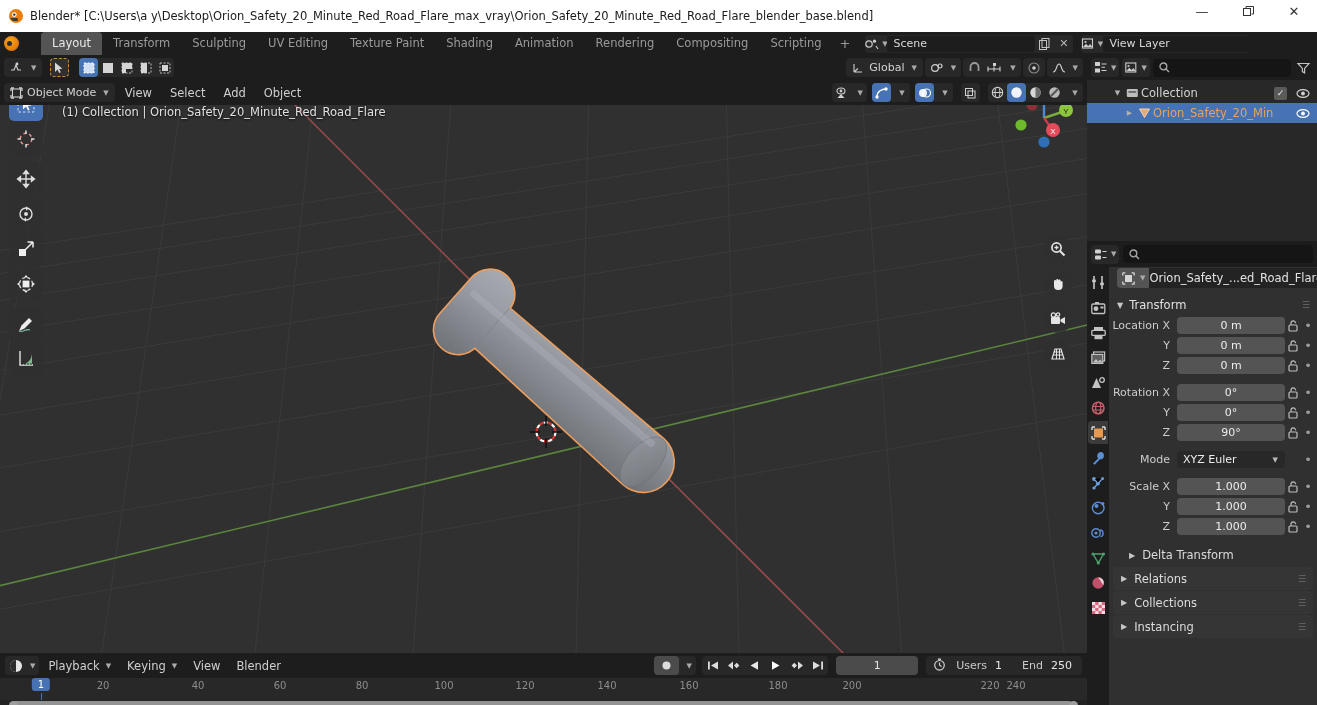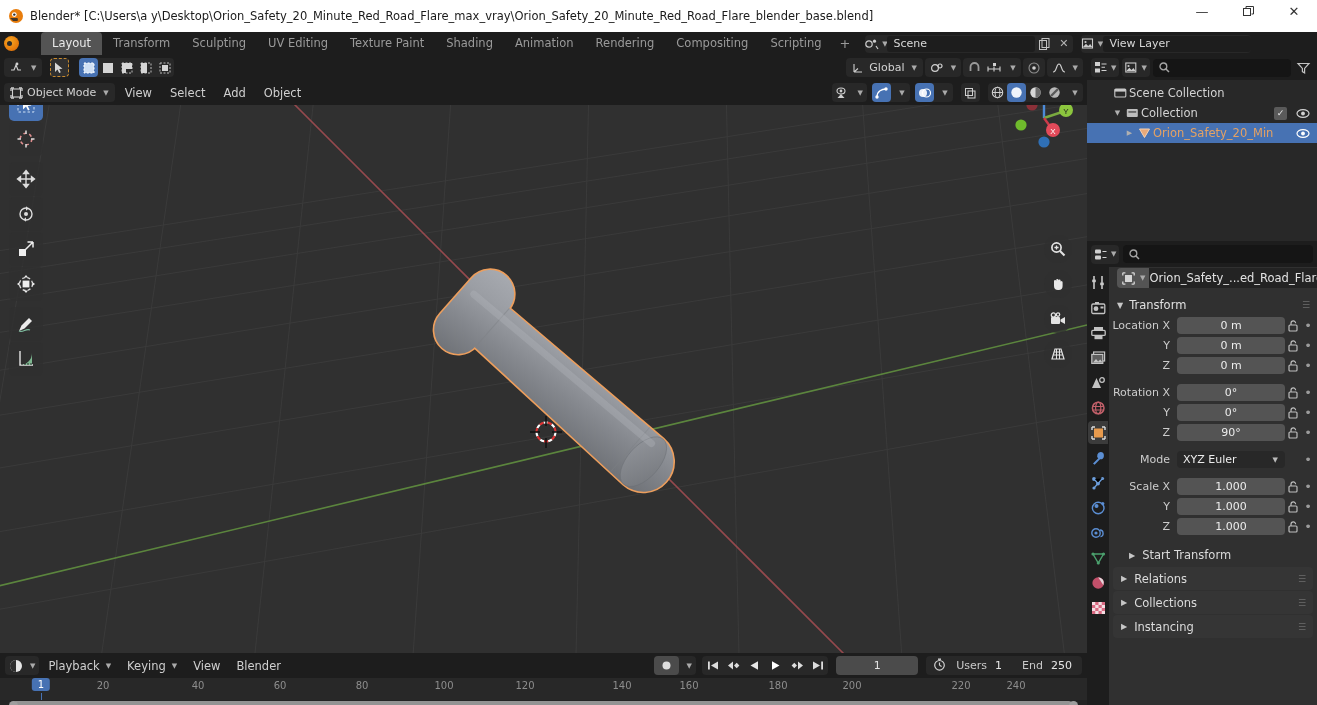--- a/index.html
+++ b/index.html
@@ -467,20 +467,21 @@
               </svg>
         </div>
         <div class="sgb">
               <span class="carat">▼</span>
             </div>
       </div>
     </div>
 
     <div id="vptext">
       <div>User Perspective</div>
+      <div>(1) Collection | Orion_Safety_20_Minute_Red_Road_Flare</div>
     </div>
 
     <div id="tools">
       <div class="tool on">
         <svg width="20" height="20" viewBox="0 0 20 20">
               <rect x="2" y="2" width="16" height="16" fill="none" stroke="#cfe0f5" stroke-dasharray="2.5 2"></rect>
               <path d="M7 5 V15.5 L10 12.5 L12 16.5 L13.6 15.7 L11.7 12 L15.5 11.6 Z" fill="#fff"></path>
             </svg>
       </div>
       <div class="tool">
@@ -671,25 +672,25 @@
       </div>
     </div>
 
     <div id="tl-ruler">
       <div class="tick" style="left:103px">20</div>
       <div class="tick" style="left:198px">40</div>
       <div class="tick" style="left:280px">60</div>
       <div class="tick" style="left:362px">80</div>
       <div class="tick" style="left:444px">100</div>
       <div class="tick" style="left:525px">120</div>
-      <div class="tick" style="left:622px">140</div>
+      <div class="tick" style="left:607px">140</div>
       <div class="tick" style="left:689px">160</div>
       <div class="tick" style="left:778px">180</div>
       <div class="tick" style="left:852px">200</div>
-      <div class="tick" style="left:961px">220</div>
+      <div class="tick" style="left:990px">220</div>
       <div class="tick" style="left:1016px">240</div>
       <div id="tl-playhead" style="left:41px">
         <div class="ph-box">1</div>
         <div class="ph-line"></div>
       </div>
     </div>
     <div id="tl-scroll">
       <div class="bar"></div>
           <div class="cap" style="left:9px"></div>
           <div class="cap" style="right:9px"></div>
@@ -723,30 +724,20 @@
               <path d="M7 7 L10 10" stroke="#a6a6a6" stroke-width="1.5"></path>
             </svg>
       </div>
       <div class="oh-btn" style="background:none;">
         <svg width="13" height="12" viewBox="0 0 13 12">
               <path d="M1 1.5 h11 L7.6 6.4 V11 L5.4 9.6 V6.4 Z" fill="none" stroke="#c3c3c3" stroke-width="1.2"></path>
             </svg>
       </div>
     </div>
     <div id="out-tree">
-      <div class="orow" style="padding-left:12px;">
-        <span class="tri"></span>
-        <span class="oic">
-          <svg width="13" height="12" viewBox="0 0 13 12">
-                <rect x="0.8" y="2" width="11" height="8" rx="1" fill="none" stroke="#c9c9c9" stroke-width="1.1"></rect>
-                <rect x="0.8" y="2" width="11" height="2.6" fill="#c9c9c9"></rect>
-              </svg>
-        </span>
-        <span class="onm">Scene Collection</span>
-      </div>
       <div class="orow" style="padding-left:24px;">
         <span class="tri">▼</span>
         <span class="oic">
           <svg width="13" height="12" viewBox="0 0 13 12">
                 <rect x="0.8" y="2" width="11" height="8" rx="1" fill="#bdbdbd"></rect>
                 <rect x="2.4" y="4.3" width="7.8" height="1.3" fill="#454545"></rect>
               </svg>
         </span>
         <span class="onm">Collection</span>
         <span class="chk">✓</span>
@@ -1035,21 +1026,21 @@
                   <path d="M3 5 V3.2 a2.3 2.3 0 0 1 4.6 0" fill="none" stroke="#bdbdbd" stroke-width="1.2"></path>
                 </svg>
               </span>
           <span class="dot">•</span>
         </div>
 
         <div class="gap"></div>
 
         <div class="subpanel">
           <span class="tri" style="font-size:8px;color:#c7c7c7;">▶</span>
-          <span>Start Transform</span>
+          <span>Delta Transform</span>
         </div>
 
         <div class="closedpanel">
           <span class="tri" style="font-size:8px;color:#c7c7c7;">▶</span>
           <span>Relations</span>
           <span class="grip">☰</span>
         </div>
         <div class="closedpanel">
           <span class="tri" style="font-size:8px;color:#c7c7c7;">▶</span>
           <span>Collections</span>

